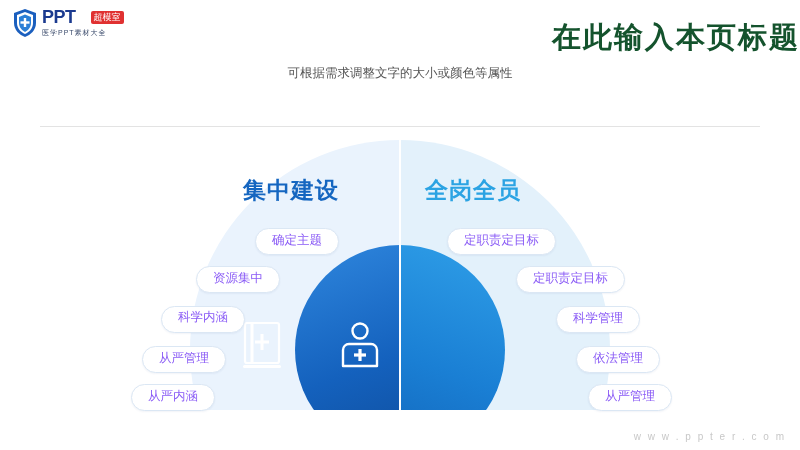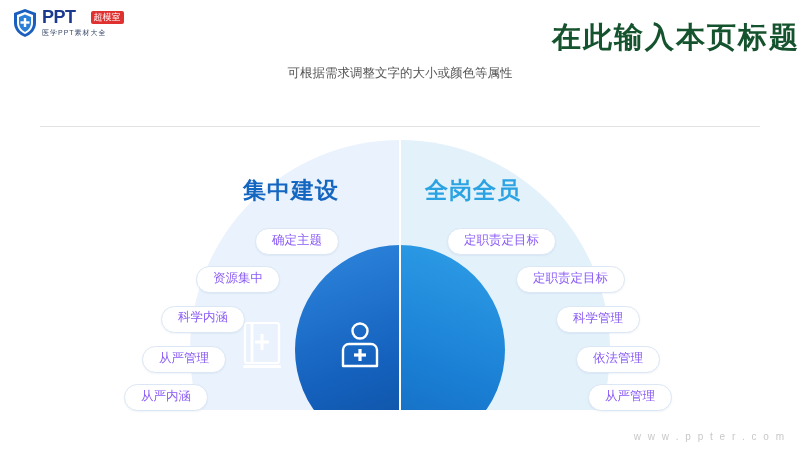--- a/index.html
+++ b/index.html
@@ -290,21 +290,21 @@
   </svg>
 </div>
 
 <div class="half-heading heading-left">集中建设</div>
 <div class="half-heading heading-right">全岗全员</div>
 
 <div class="pill" style="left:255px;top:228px;">确定主题</div>
 <div class="pill" style="left:196px;top:266px;">资源集中</div>
 <div class="pill" style="left:161px;top:306px;font-family:Liberation Mono, monospace;">科学内涵</div>
 <div class="pill" style="left:142px;top:346px;">从严管理</div>
-<div class="pill" style="left:124px;top:384px;">从严内涵</div>
+<div class="pill" style="left:131px;top:384px;">从严内涵</div>
 
 <div class="pill" style="left:447px;top:228px;">定职责定目标</div>
 <div class="pill" style="left:516px;top:266px;">定职责定目标</div>
 <div class="pill" style="left:556px;top:306px;font-family:Liberation Serif, serif;">科学管理</div>
 <div class="pill" style="left:576px;top:346px;">依法管理</div>
 <div class="pill" style="left:588px;top:384px;">从严管理</div>
 
 <div class="footer">w w w . p p t e r . c o m</div>
 
 </body></html>

